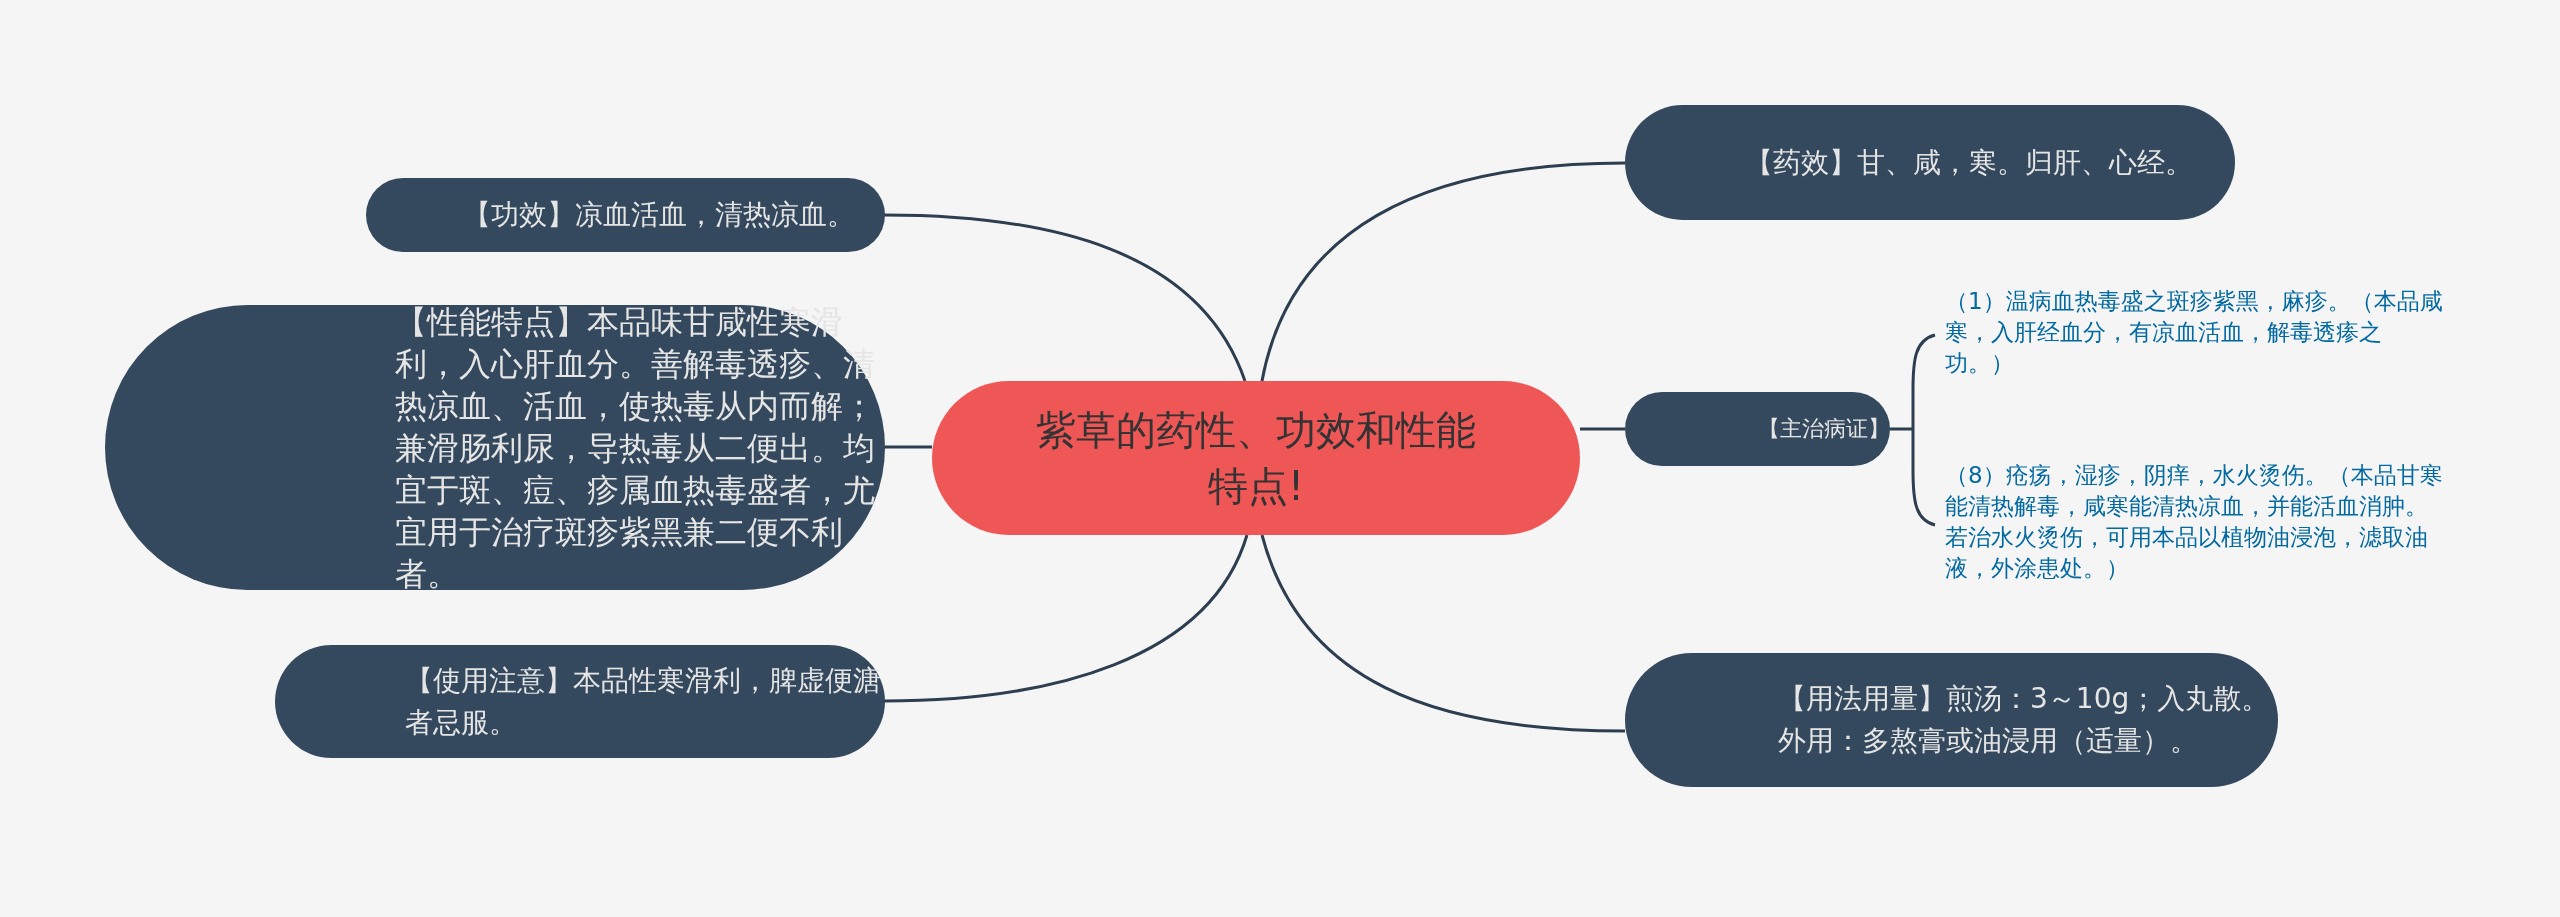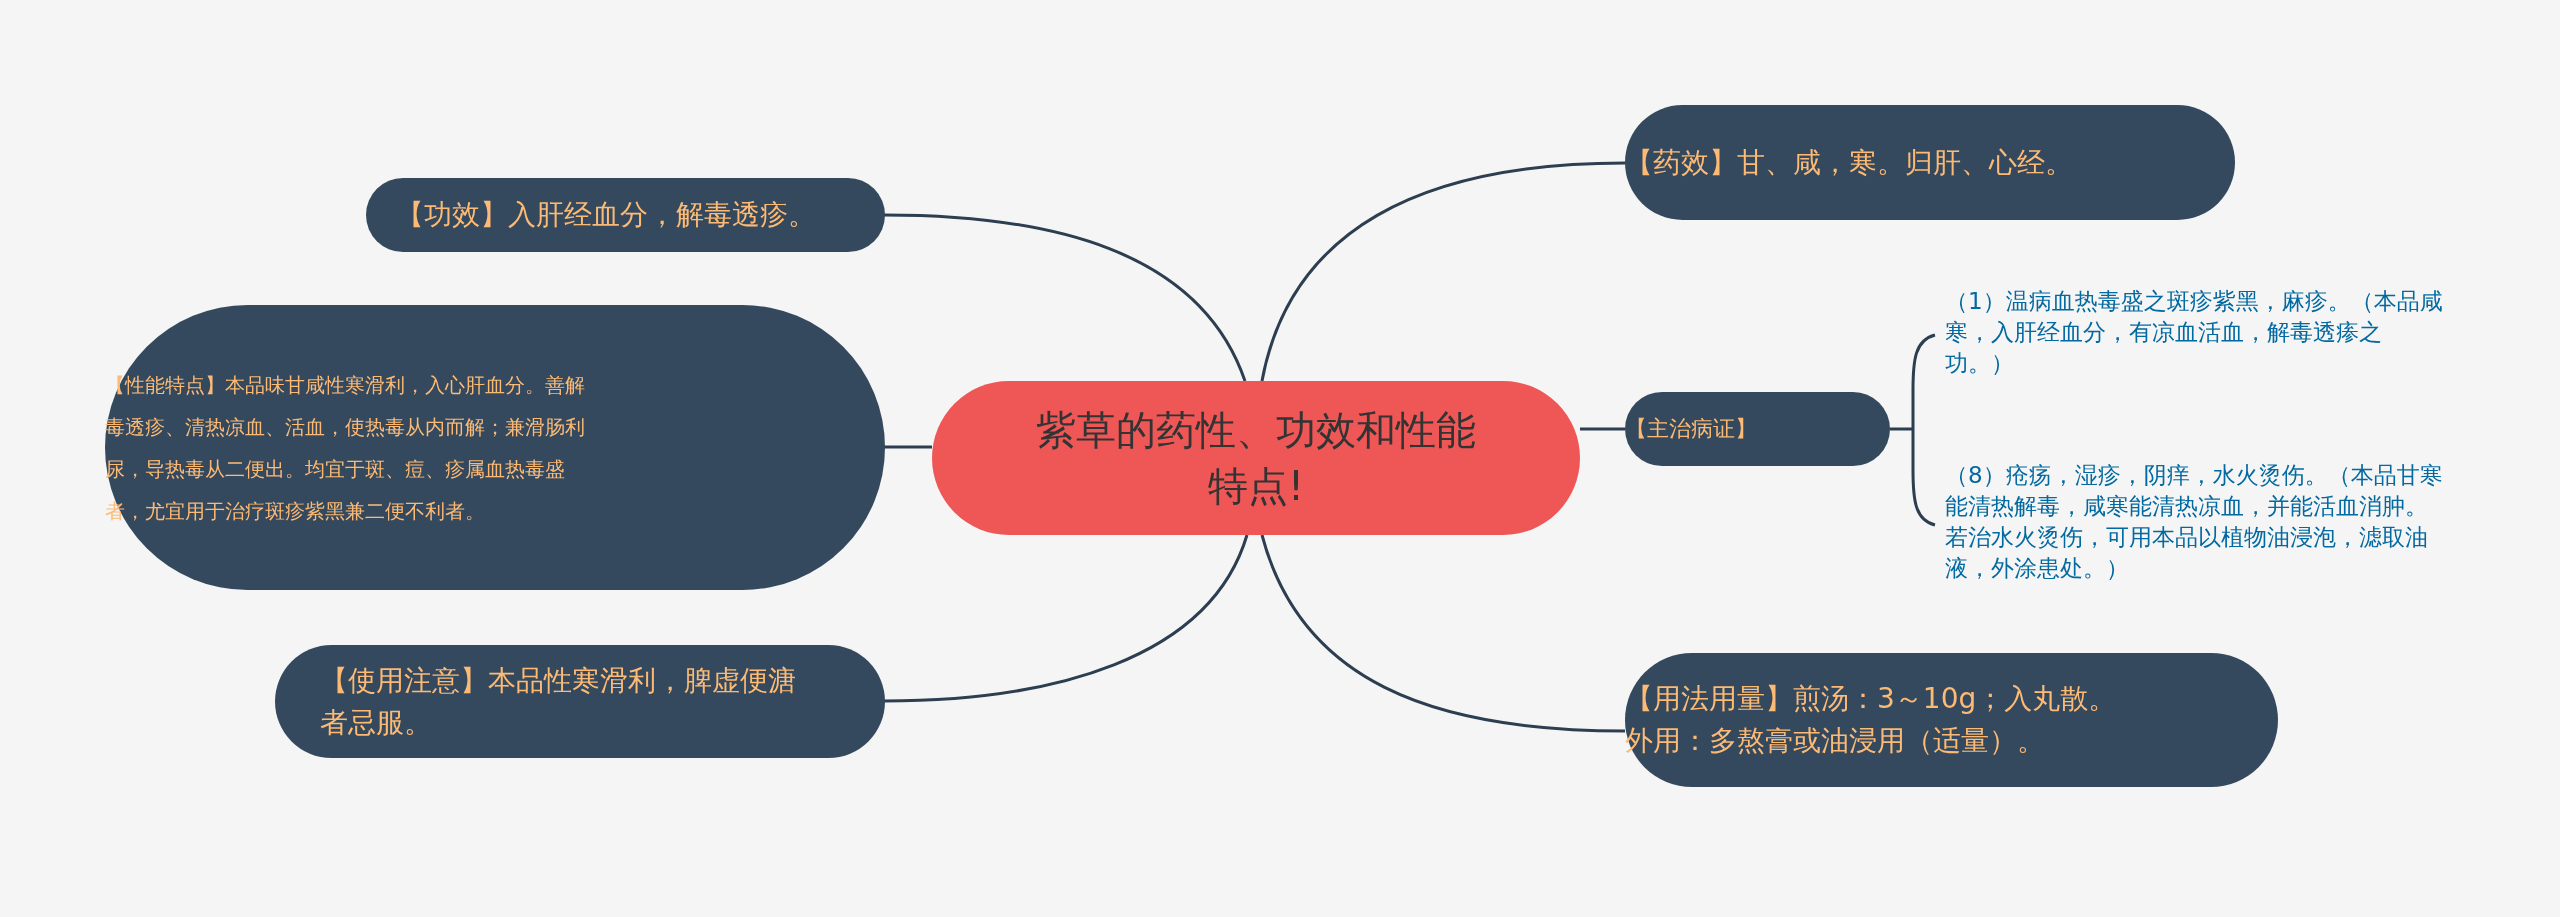--- a/index.html
+++ b/index.html
@@ -8,24 +8,24 @@
       background: #f5f5f5;
       position: relative;
       overflow: hidden;
       font-family: "DejaVu Sans", "Liberation Sans", sans-serif;
     }
     svg.links { position: absolute; left: 0; top: 0; width: 2560px; height: 917px; }
     .node {
       position: absolute;
       box-sizing: border-box;
       background: #34495e;
-      color: #fdba74;
+      color: #e5e5e5;
       display: flex;
       align-items: center;
-      justify-content: flex-start;
+      justify-content: flex-end;
       border-radius: 999px;
     }
     .node .txt { display: block; word-break: break-all; }
     .central {
       position: absolute;
       box-sizing: border-box;
       background: #ef5656;
       color: #333333;
       border-radius: 80px;
       display: flex;
@@ -64,25 +64,25 @@
 
     <path d="M1935,335 C1915,340 1913,360 1913,390 L1913,470 C1913,500 1915,520 1935,525"></path>
   </g>
 </svg>
 
 <div class="central" style="left:932px; top:381px; width:648px; height:154px;">
   <span class="txt">紫草的药性、功效和性能特点!</span>
 </div>
 
 <div class="node" style="left:366px; top:178px; width:519px; height:74px; padding:0 30px;">
-  <span class="txt" style="font-size:28px; line-height:38px; white-space:nowrap;">【功效】入肝经血分，解毒透疹。</span>
+  <span class="txt" style="font-size:28px; line-height:38px; white-space:nowrap;">【功效】凉血活血，清热凉血。</span>
 </div>
 
 <div class="node" style="left:105px; top:305px; width:780px; height:285px; border-radius:150px;">
-  <span class="txt" style="font-size:20px; line-height:42px; width:490px; text-align:left;">【性能特点】本品味甘咸性寒滑利，入心肝血分。善解毒透疹、清热凉血、活血，使热毒从内而解；兼滑肠利尿，导热毒从二便出。均宜于斑、痘、疹属血热毒盛者，尤宜用于治疗斑疹紫黑兼二便不利者。</span>
+  <span class="txt" style="font-size:32px; line-height:42px; width:490px; text-align:left;">【性能特点】本品味甘咸性寒滑利，入心肝血分。善解毒透疹、清热凉血、活血，使热毒从内而解；兼滑肠利尿，导热毒从二便出。均宜于斑、痘、疹属血热毒盛者，尤宜用于治疗斑疹紫黑兼二便不利者。</span>
 </div>
 
 <div class="node" style="left:275px; top:645px; width:610px; height:113px; border-radius:60px;">
   <span class="txt" style="font-size:28px; line-height:42px; width:480px; text-align:left;margin-left:45px;">【使用注意】本品性寒滑利，脾虚便溏者忌服。</span>
 </div>
 
 <div class="node" style="left:1625px; top:105px; width:610px; height:115px; border-radius:60px;">
   <span class="txt" style="font-size:28px; line-height:44px; width:490px; text-align:left;">【药效】甘、咸，寒。归肝、心经。</span>
 </div>
 

